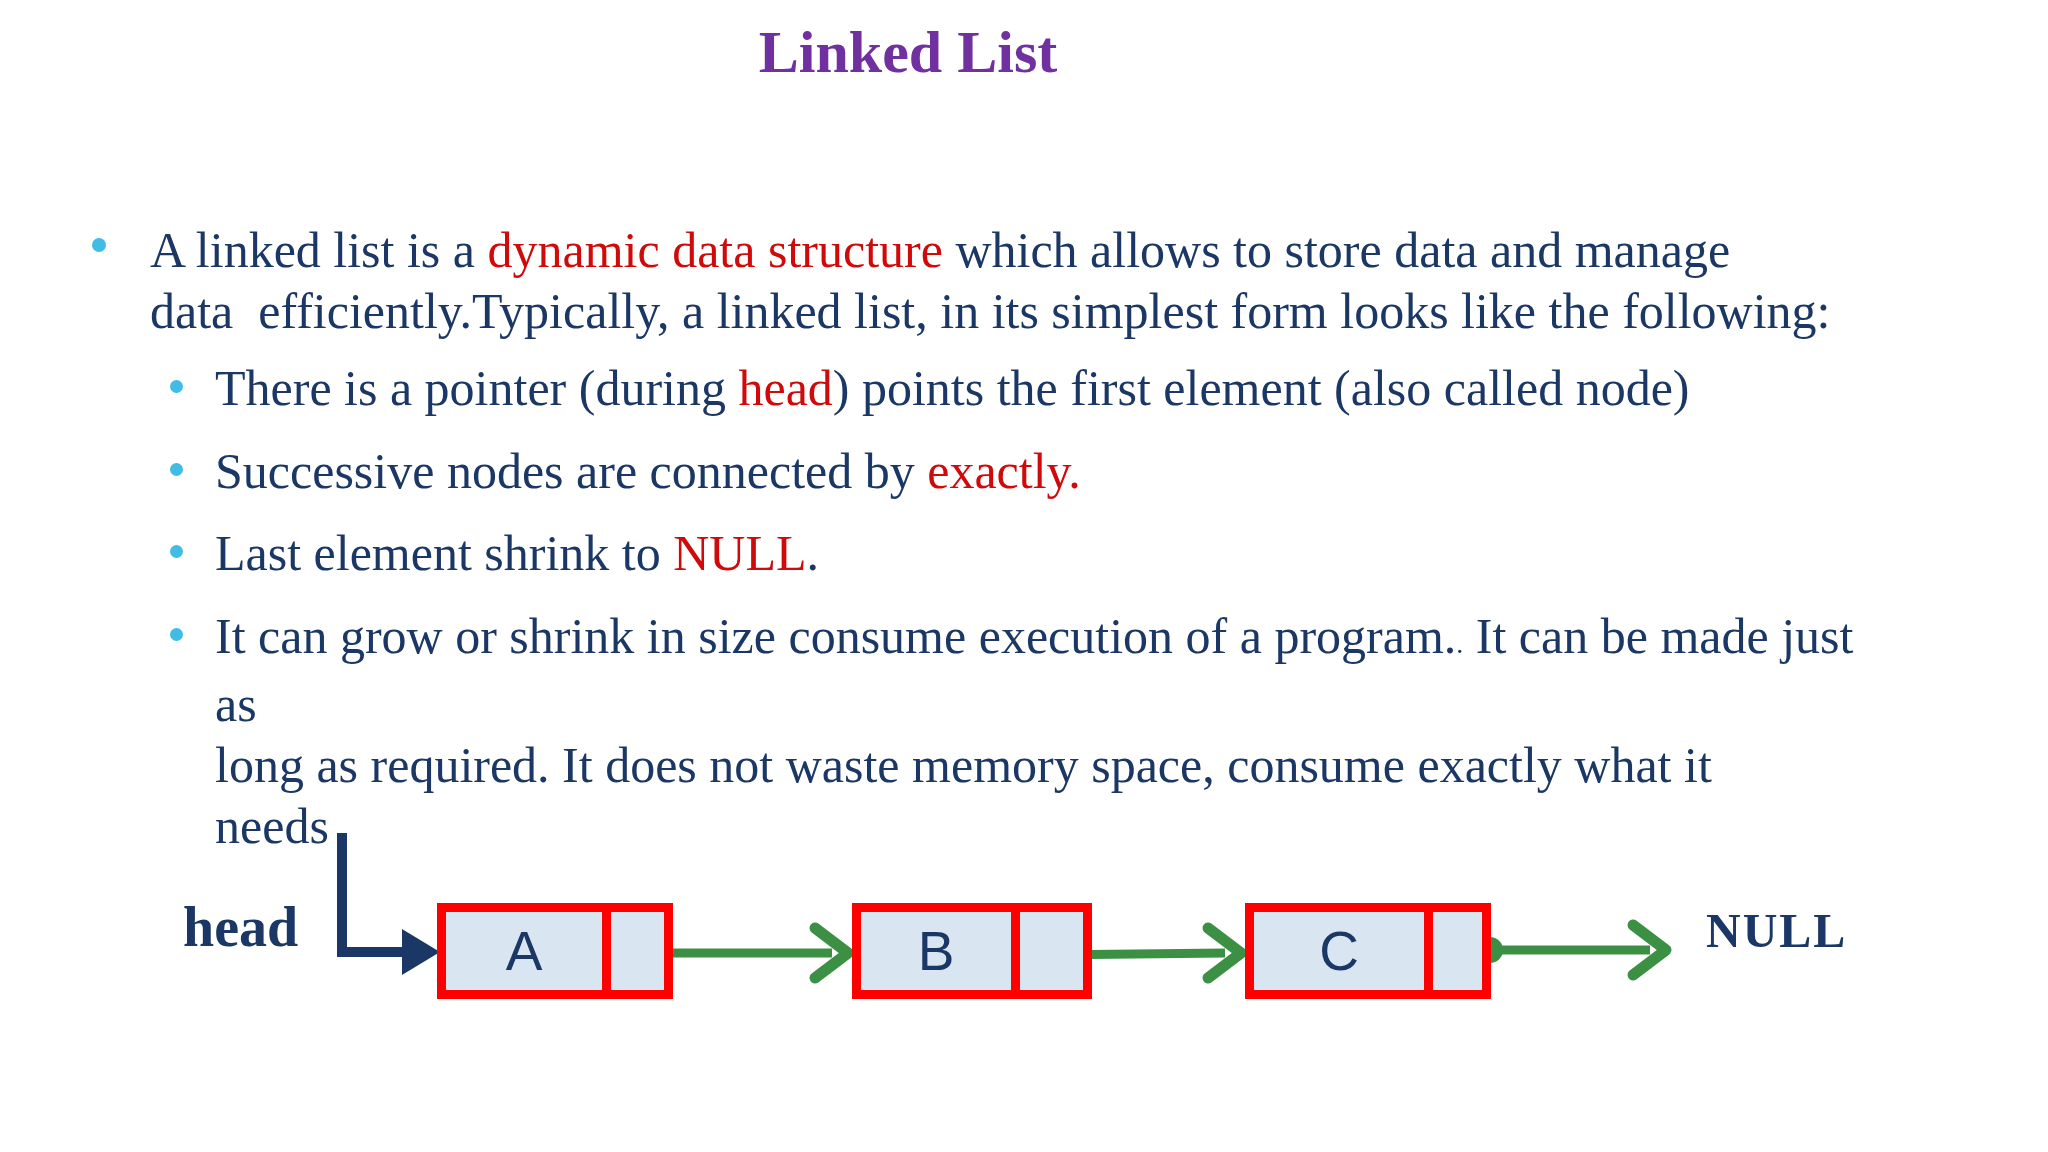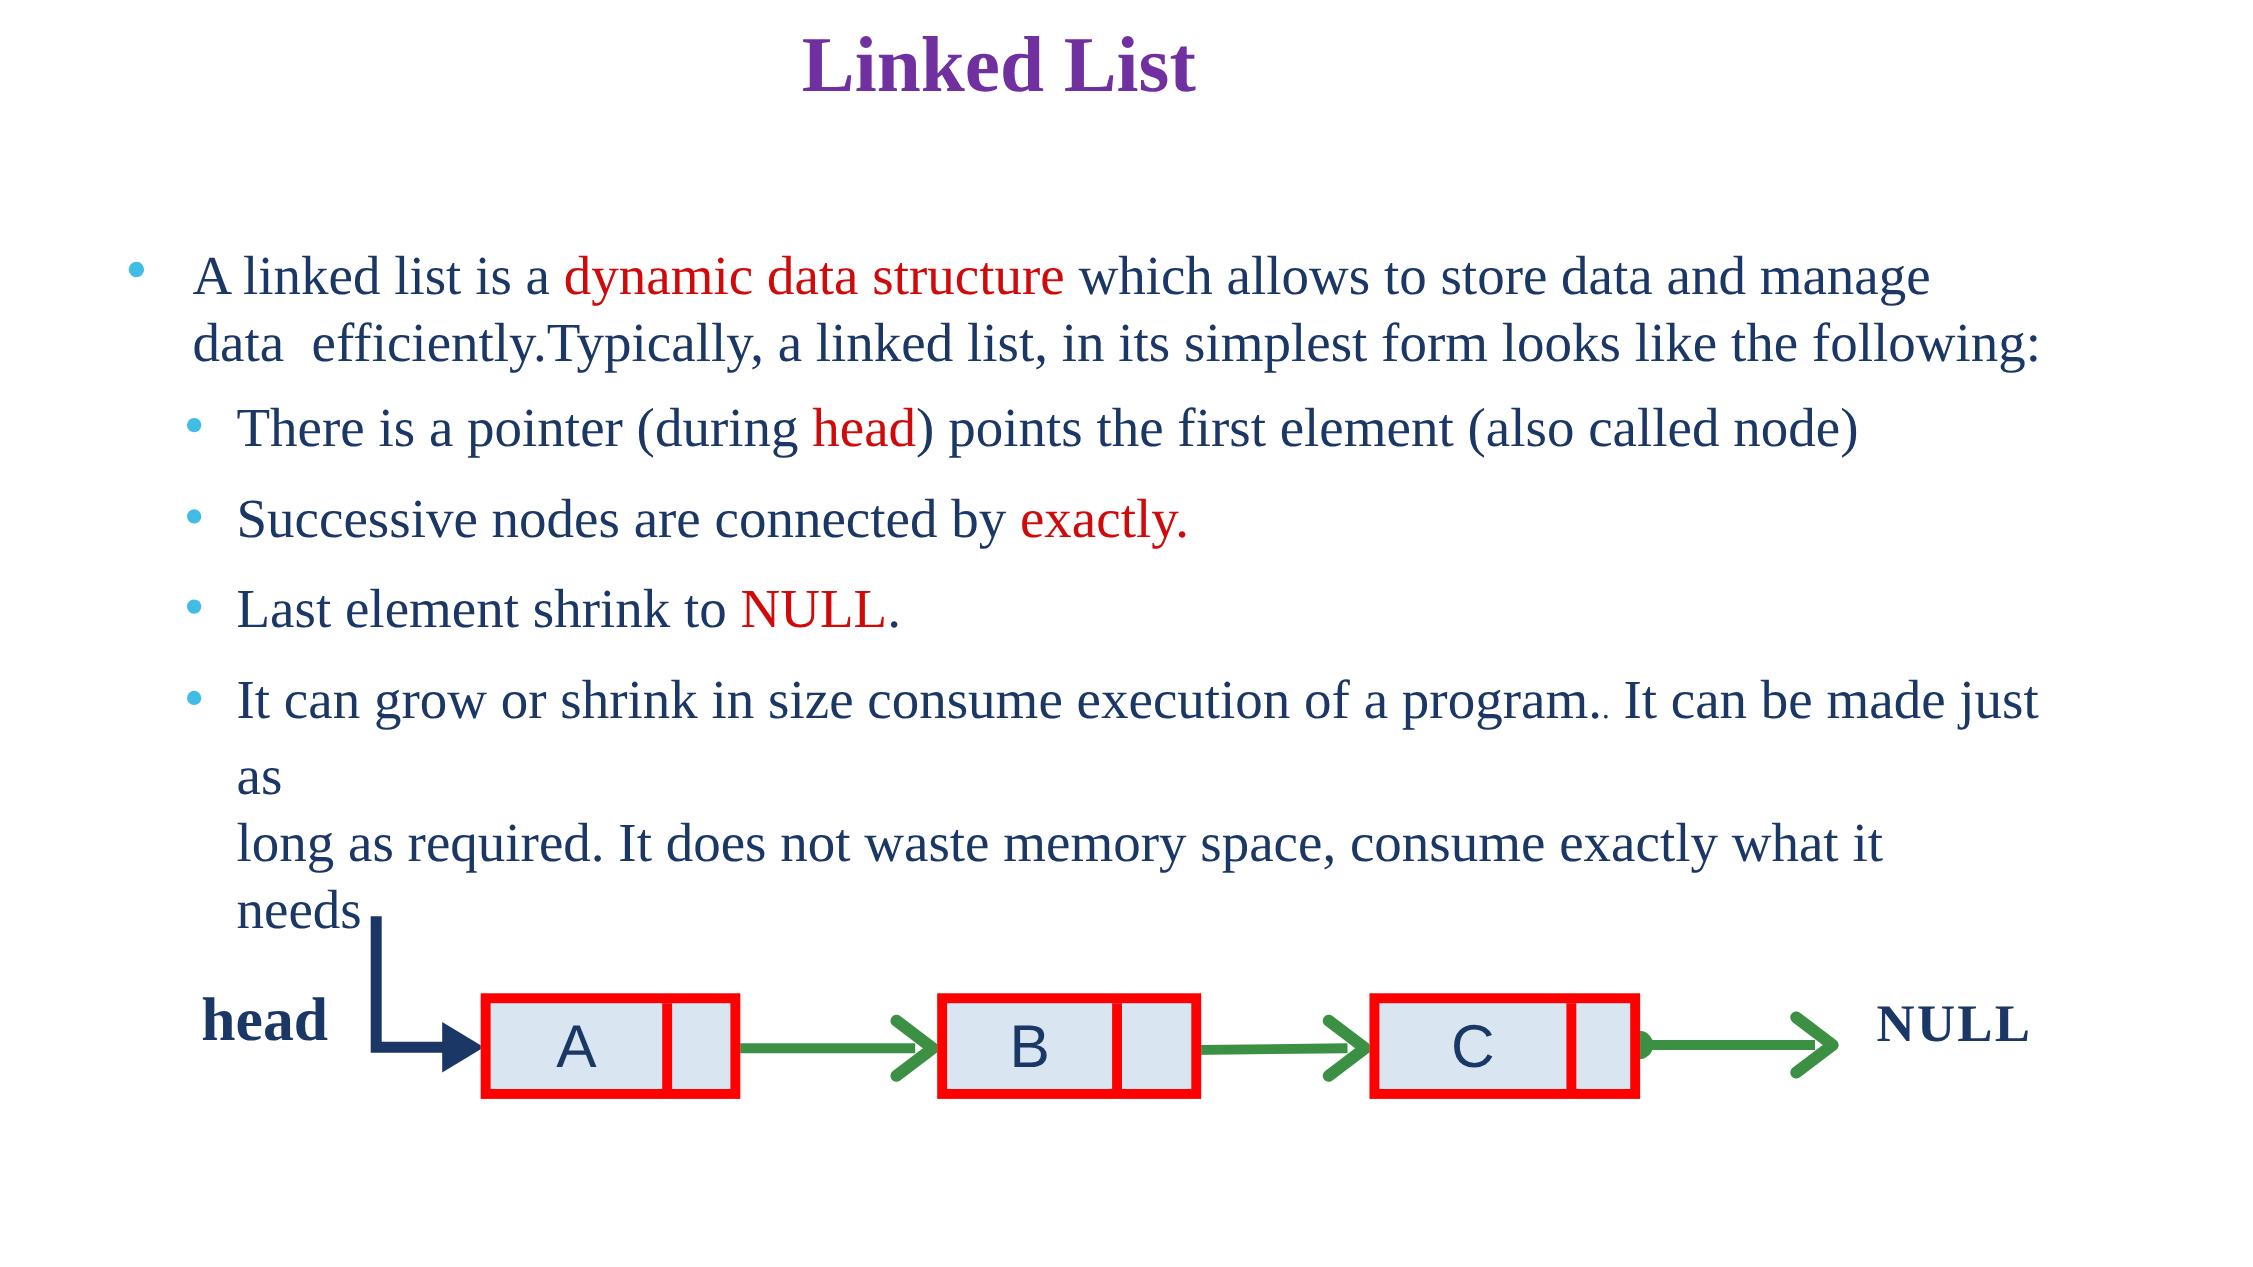--- a/index.html
+++ b/index.html
@@ -20,39 +20,39 @@
     height: 1152px;
     background: #ffffff;
     overflow: hidden;
     font-family: "Liberation Serif", serif;
   }
   .slide-title {
     position: absolute;
     top: 18px;
     left: 908px;
     transform: translateX(-50%);
-    font-size: 72px;
+    font-size: 60px;
     color: var(--title);
     white-space: nowrap;
   }
   .bullet { position: absolute; }
   .btext {
     width: 1850px;
     font-size: 50px;
     line-height: 61px;
     color: var(--body);
     white-space: pre-wrap;
   }
   .bullet .dot {
     position: absolute;
     width: 14px; height: 14px;
     border-radius: 50%;
     background: var(--bullet-dot);
   }
-  .lv1 { left: 150px; margin-left: 25px; }
+  .lv1 { left: 150px; }
   .lv1 .dot { left: -58px; top: 18px; }
   .lv2 { left: 215px; }
   .lv2 .dot { left: -45px; top: 22px; width: 13px; height: 13px; }
   .red { color: var(--accent-red); }
   .small { font-size: 28px; }
 
   
   .diagram-svg { position: absolute; left: 0; top: 800px; width: 2048px; height: 352px; }
   .navy-line { stroke: var(--arrow-navy); stroke-width: 10; fill: none; }
   .navy-head { fill: var(--arrow-navy); stroke: none; }

